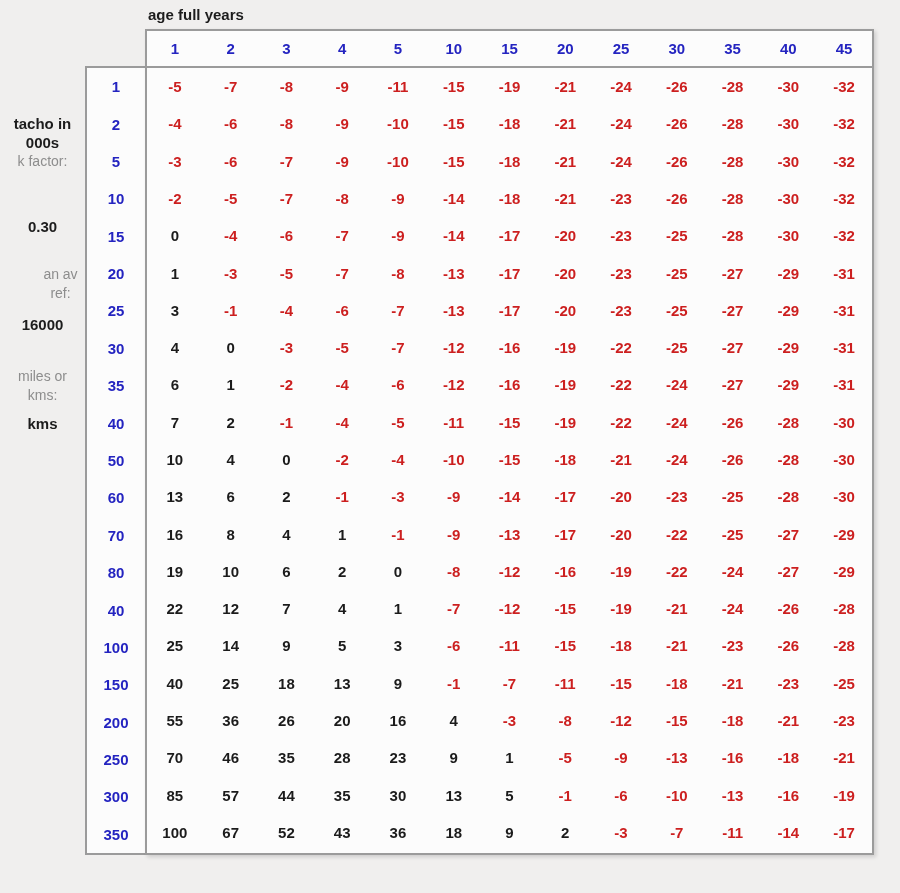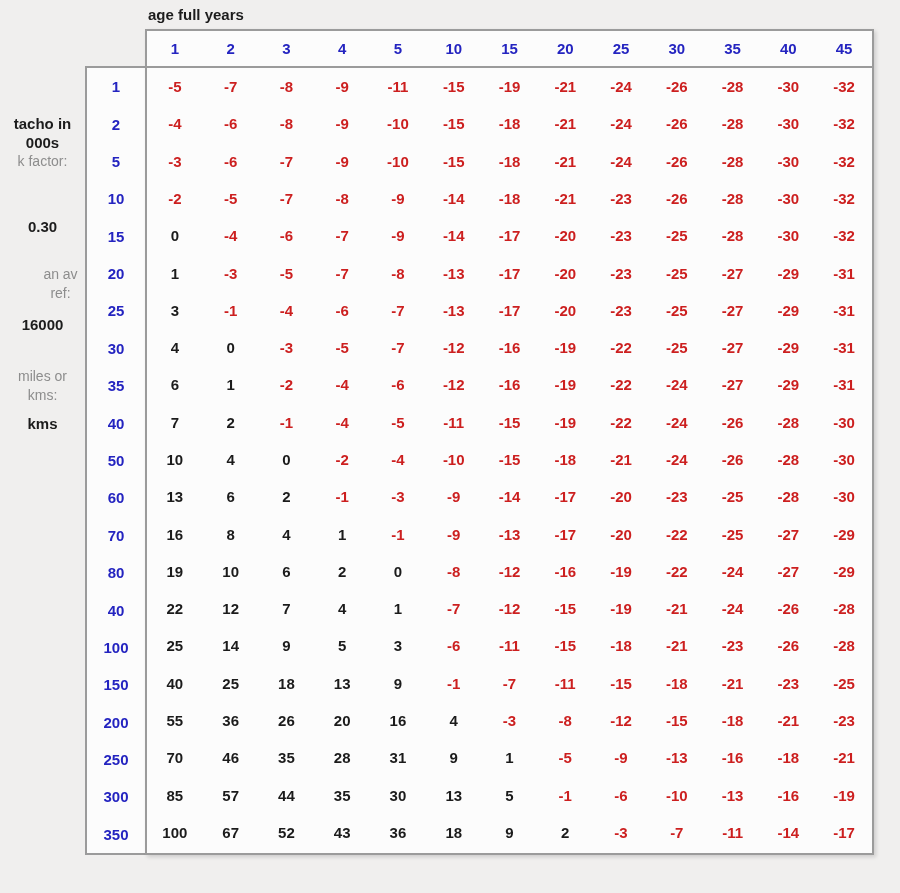--- a/index.html
+++ b/index.html
@@ -354,21 +354,21 @@
         <div class="cell neg">-8</div>
         <div class="cell neg">-12</div>
         <div class="cell neg">-15</div>
         <div class="cell neg">-18</div>
         <div class="cell neg">-21</div>
         <div class="cell neg">-23</div>
         <div class="cell">70</div>
         <div class="cell">46</div>
         <div class="cell">35</div>
         <div class="cell">28</div>
-        <div class="cell">31</div>
+        <div class="cell">23</div>
         <div class="cell">9</div>
         <div class="cell">1</div>
         <div class="cell neg">-5</div>
         <div class="cell neg">-9</div>
         <div class="cell neg">-13</div>
         <div class="cell neg">-16</div>
         <div class="cell neg">-18</div>
         <div class="cell neg">-21</div>
         <div class="cell">85</div>
         <div class="cell">57</div>

